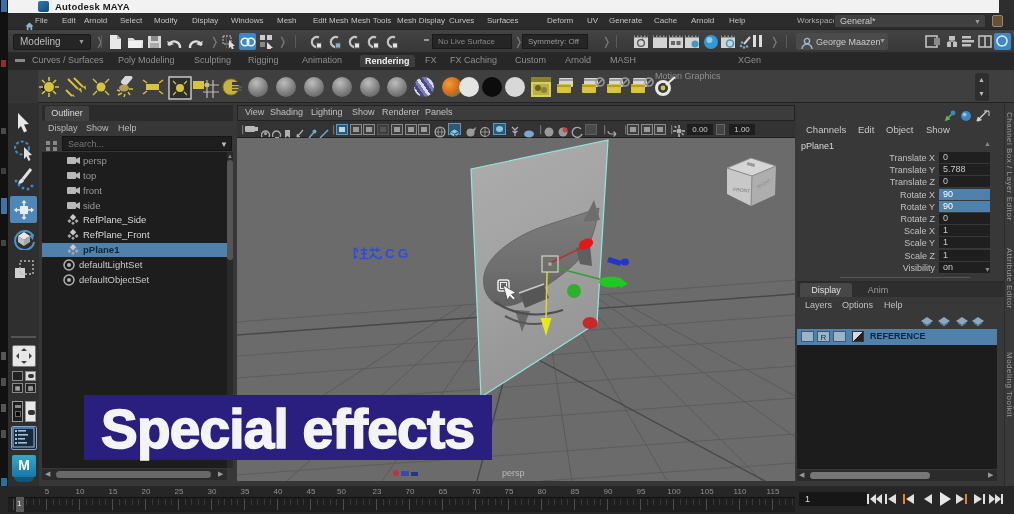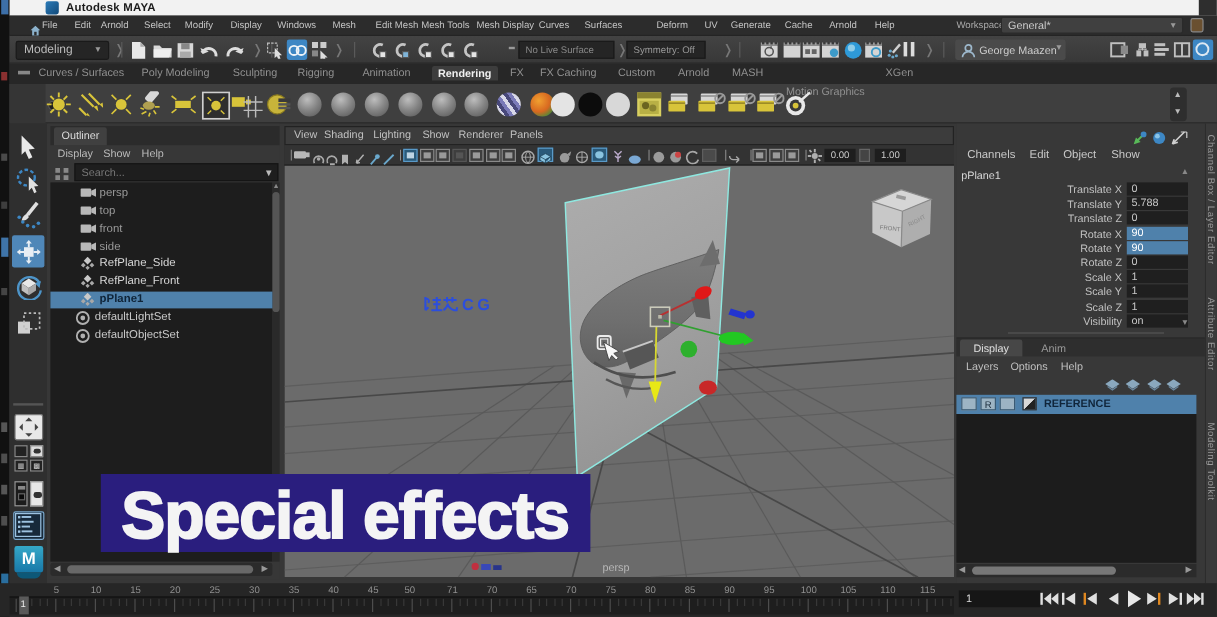--- a/index.html
+++ b/index.html
@@ -866,21 +866,21 @@
       <div class="abs" style="left:40px;top:487px;width:14px;text-align:center;color:#909090;font-size:8px;">5</div>
       <div class="abs" style="left:73px;top:487px;width:14px;text-align:center;color:#909090;font-size:8px;">10</div>
       <div class="abs" style="left:106px;top:487px;width:14px;text-align:center;color:#909090;font-size:8px;">15</div>
       <div class="abs" style="left:139px;top:487px;width:14px;text-align:center;color:#909090;font-size:8px;">20</div>
       <div class="abs" style="left:172px;top:487px;width:14px;text-align:center;color:#909090;font-size:8px;">25</div>
       <div class="abs" style="left:205px;top:487px;width:14px;text-align:center;color:#909090;font-size:8px;">30</div>
       <div class="abs" style="left:238px;top:487px;width:14px;text-align:center;color:#909090;font-size:8px;">35</div>
       <div class="abs" style="left:271px;top:487px;width:14px;text-align:center;color:#909090;font-size:8px;">40</div>
       <div class="abs" style="left:304px;top:487px;width:14px;text-align:center;color:#909090;font-size:8px;">45</div>
       <div class="abs" style="left:337px;top:487px;width:14px;color:#909090;font-size:8px;">50</div>
-      <div class="abs" style="left:370px;top:487px;width:14px;text-align:center;color:#909090;font-size:8px;">71</div>
+      <div class="abs" style="left:370px;top:487px;width:14px;text-align:center;color:#909090;font-size:8px;">23</div>
       <div class="abs" style="left:403px;top:487px;width:14px;text-align:center;color:#909090;font-size:8px;">70</div>
       <div class="abs" style="left:436px;top:487px;width:14px;text-align:center;color:#909090;font-size:8px;">65</div>
       <div class="abs" style="left:469px;top:487px;width:14px;text-align:center;color:#909090;font-size:8px;">70</div>
       <div class="abs" style="left:502px;top:487px;width:14px;text-align:center;color:#909090;font-size:8px;">75</div>
       <div class="abs" style="left:535px;top:487px;width:14px;text-align:center;color:#909090;font-size:8px;">80</div>
       <div class="abs" style="left:568px;top:487px;width:14px;text-align:center;color:#909090;font-size:8px;">85</div>
       <div class="abs" style="left:601px;top:487px;width:14px;text-align:center;color:#909090;font-size:8px;">90</div>
       <div class="abs" style="left:634px;top:487px;width:14px;text-align:center;color:#909090;font-size:8px;">95</div>
       <div class="abs" style="left:667px;top:487px;width:14px;text-align:center;color:#909090;font-size:8px;">100</div>
       <div class="abs" style="left:700px;top:487px;width:14px;text-align:center;color:#909090;font-size:8px;">105</div>

